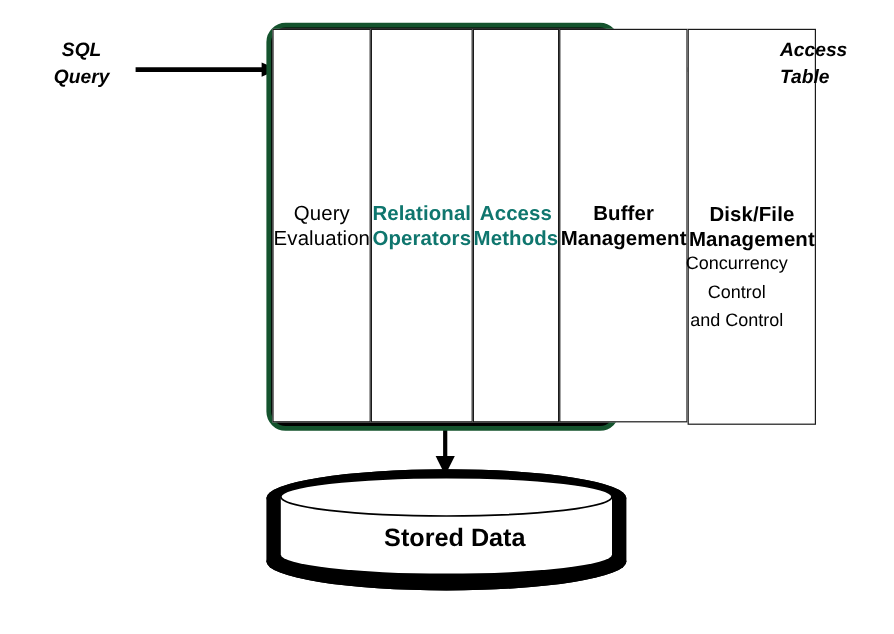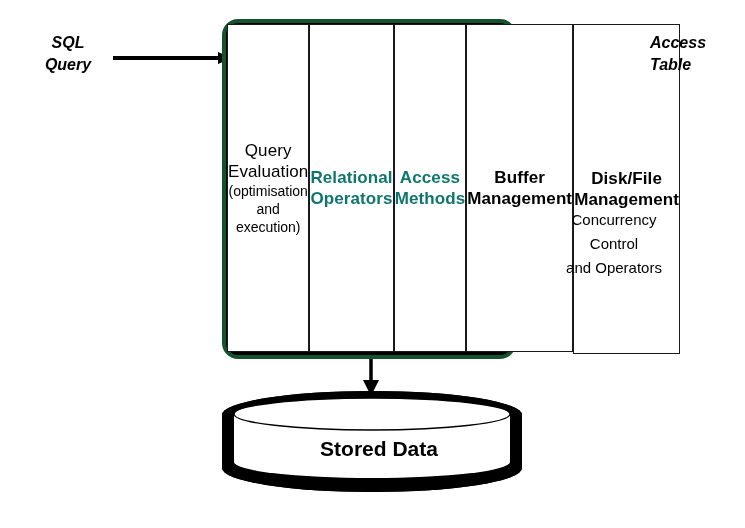--- a/index.html
+++ b/index.html
@@ -166,21 +166,20 @@
                Z" fill="#ffffff"></path>
 
       <ellipse cx="372" cy="414" rx="138" ry="16" fill="#ffffff" stroke="#000000" stroke-width="1.4"></ellipse>
     </g>
   </svg>
 
   <div id="dbms-stack" class="abs">
 
     <div class="layer layer-1">
       <div class="ttl-main">Query Evaluation</div>
-      <div class="ttl-sub">(optimisation and execution)</div>
     </div>
 
     <div class="layer layer-2">
       <div class="ttl-bold red">Relational Operators</div>
     </div>
 
     <div class="layer layer-3">
       <div class="ttl-bold red">Access Methods</div>
     </div>
 
@@ -199,18 +198,18 @@
   </div>
 
   <div id="result-table-label" class="abs io-label">
     <div>Access</div>
     <div>Table</div>
   </div>
 
   <div id="concurrency-label" class="abs">
     <div>Concurrency</div>
     <div>Control</div>
-    <div>and Operators</div>
+    <div>and Control</div>
   </div>
 
   <div id="stored-data-label" class="abs">Stored Data</div>
 
 </div>
 
 </body></html>

